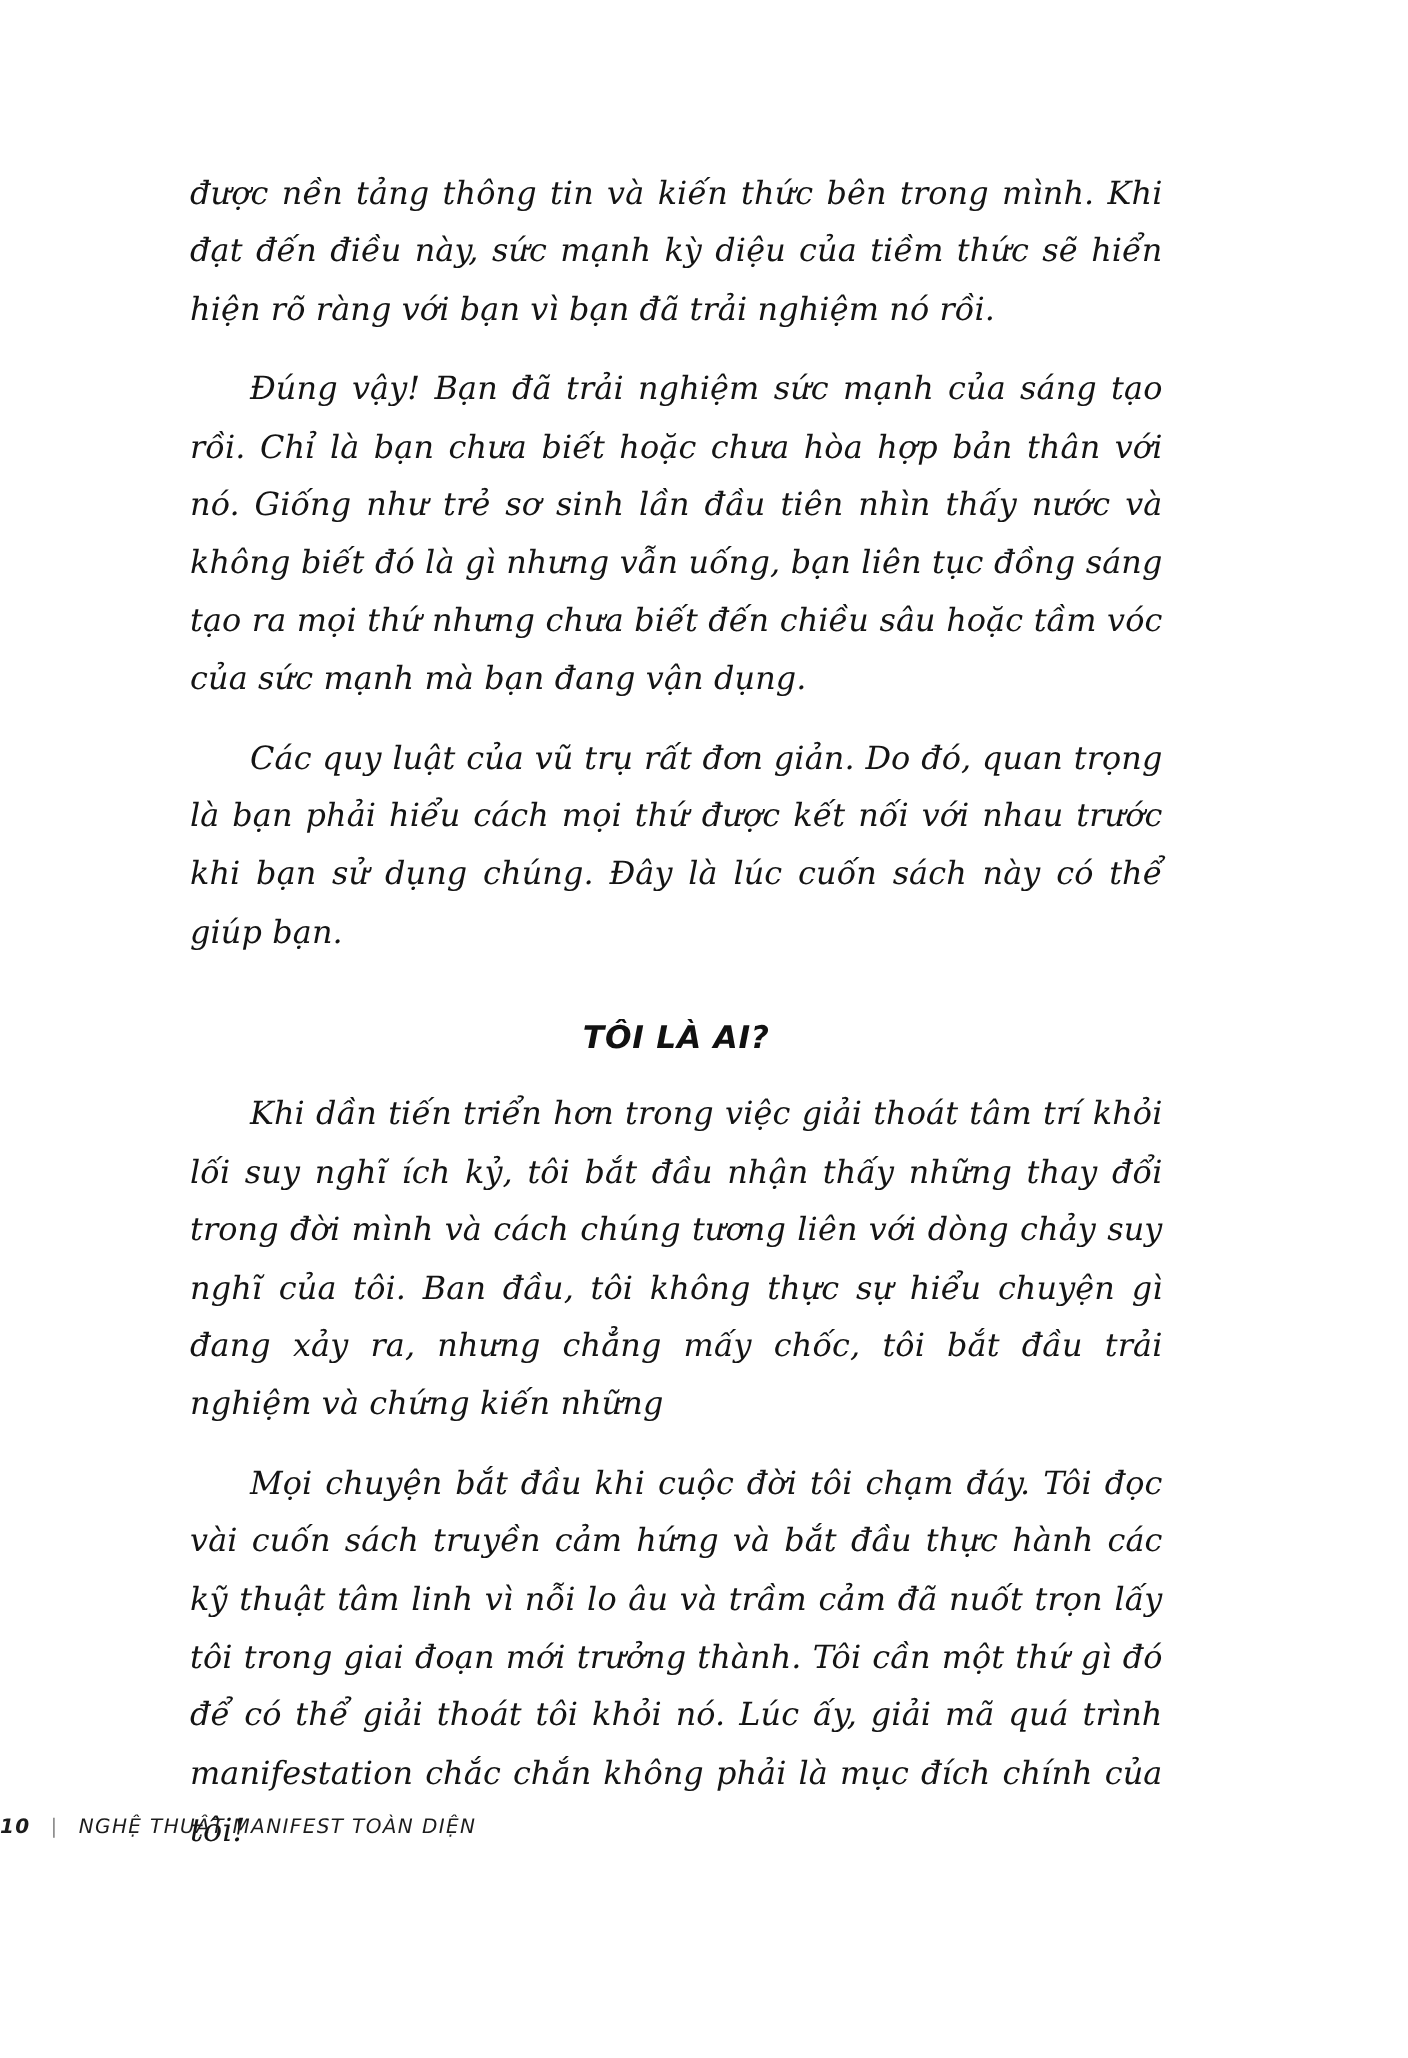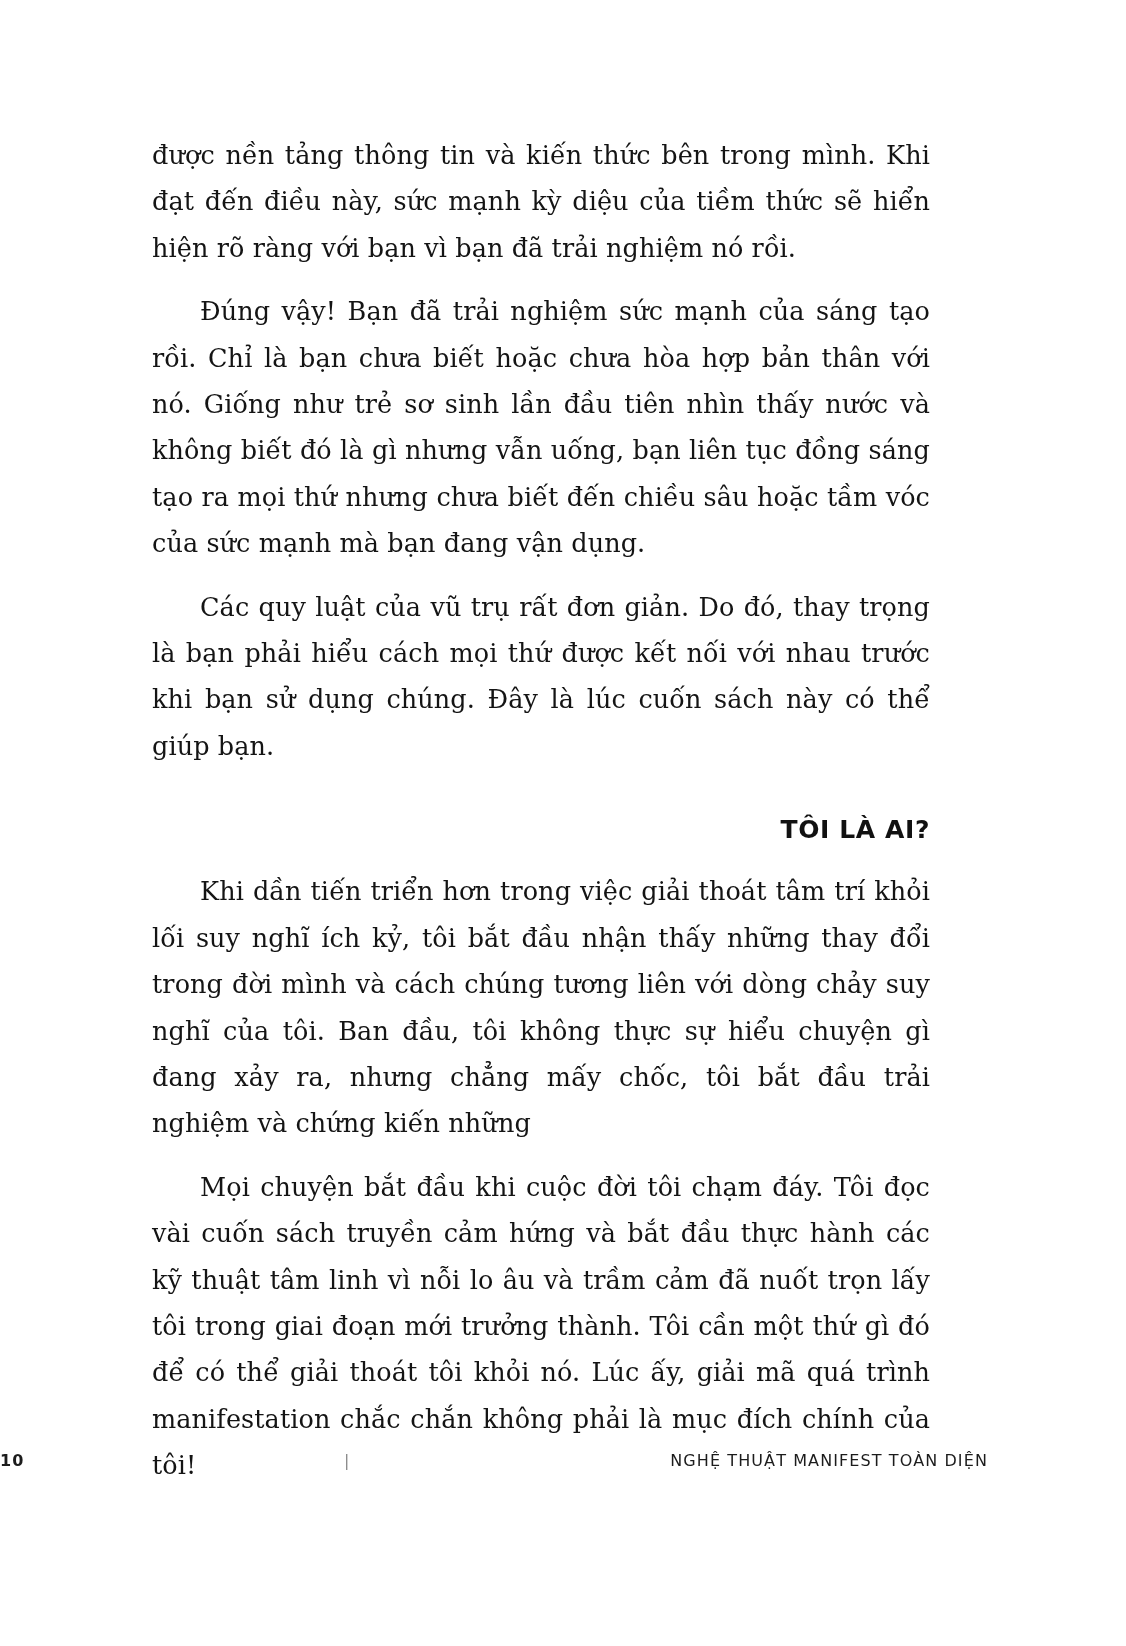--- a/index.html
+++ b/index.html
@@ -9,20 +9,21 @@
   }
   .page {
     position: relative;
     width: 988px;
     height: 1646px;
     background: #ffffff;
     font-family: "DejaVu Serif", serif;
     color: #1a1a1a;
     box-sizing: border-box;
     overflow: hidden;
+    font-style: italic;
   }
   .content {
     position: absolute;
     left: 152px;
     top: 132px;
     width: 778px;
   }
   p.body-par {
     margin: 0 0 0 0;
     font-size: 25.5px;
@@ -39,30 +40,30 @@
     margin-top: 17px;
   }
   h2.section-heading {
     font-family: "DejaVu Sans", sans-serif;
     font-size: 25px;
     font-weight: bold;
     letter-spacing: 0.6px;
     color: #111111;
     margin: 46px 0 24px 0;
     text-indent: 0;
-    text-align: right;
+    text-align: center;
   }
   .footer {
     position: absolute;
     left: 0;
     right: 0;
     bottom: 176px;
     display: flex;
     align-items: center;
-    justify-content: space-between;
+    justify-content: flex-start;
     gap: 16px;
     font-family: "DejaVu Sans", sans-serif;
     font-size: 16px;
     letter-spacing: 1.1px;
     color: #1c1c1c;
   }
   .footer .page-num {
     font-weight: bold;
   }
   .footer .sep {
@@ -78,21 +79,21 @@
 <body>
 
 <div class="page">
 
   <div class="content">
 
     <p class="body-par first">được nền tảng thông tin và kiến thức bên trong mình. Khi đạt đến điều này, sức mạnh kỳ diệu của tiềm thức sẽ hiển hiện rõ ràng với bạn vì bạn đã trải nghiệm nó rồi.</p>
 
     <p class="body-par">Đúng vậy! Bạn đã trải nghiệm sức mạnh của sáng tạo rồi. Chỉ là bạn chưa biết hoặc chưa hòa hợp bản thân với nó. Giống như trẻ sơ sinh lần đầu tiên nhìn thấy nước và không biết đó là gì nhưng vẫn uống, bạn liên tục đồng sáng tạo ra mọi thứ nhưng chưa biết đến chiều sâu hoặc tầm vóc của sức mạnh mà bạn đang vận dụng.</p>
 
-    <p class="body-par">Các quy luật của vũ trụ rất đơn giản. Do đó, thay trọng là bạn phải hiểu cách mọi thứ được kết nối với nhau trước khi bạn sử dụng chúng. Đây là lúc cuốn sách này có thể giúp bạn.</p>
+    <p class="body-par">Các quy luật của vũ trụ rất đơn giản. Do đó, quan trọng là bạn phải hiểu cách mọi thứ được kết nối với nhau trước khi bạn sử dụng chúng. Đây là lúc cuốn sách này có thể giúp bạn.</p>
 
     <h2 class="section-heading">TÔI LÀ AI?</h2>
 
     <p class="body-par">Khi dần tiến triển hơn trong việc giải thoát tâm trí khỏi lối suy nghĩ ích kỷ, tôi bắt đầu nhận thấy những thay đổi trong đời mình và cách chúng tương liên với dòng chảy suy nghĩ của tôi. Ban đầu, tôi không thực sự hiểu chuyện gì đang xảy ra, nhưng chẳng mấy chốc, tôi bắt đầu trải nghiệm và chứng kiến những</p>
 
     <p class="body-par">Mọi chuyện bắt đầu khi cuộc đời tôi chạm đáy. Tôi đọc vài cuốn sách truyền cảm hứng và bắt đầu thực hành các kỹ thuật tâm linh vì nỗi lo âu và trầm cảm đã nuốt trọn lấy tôi trong giai đoạn mới trưởng thành. Tôi cần một thứ gì đó để có thể giải thoát tôi khỏi nó. Lúc ấy, giải mã quá trình manifestation chắc chắn không phải là mục đích chính của tôi!</p>
 
   </div>
 
   <div class="footer">

